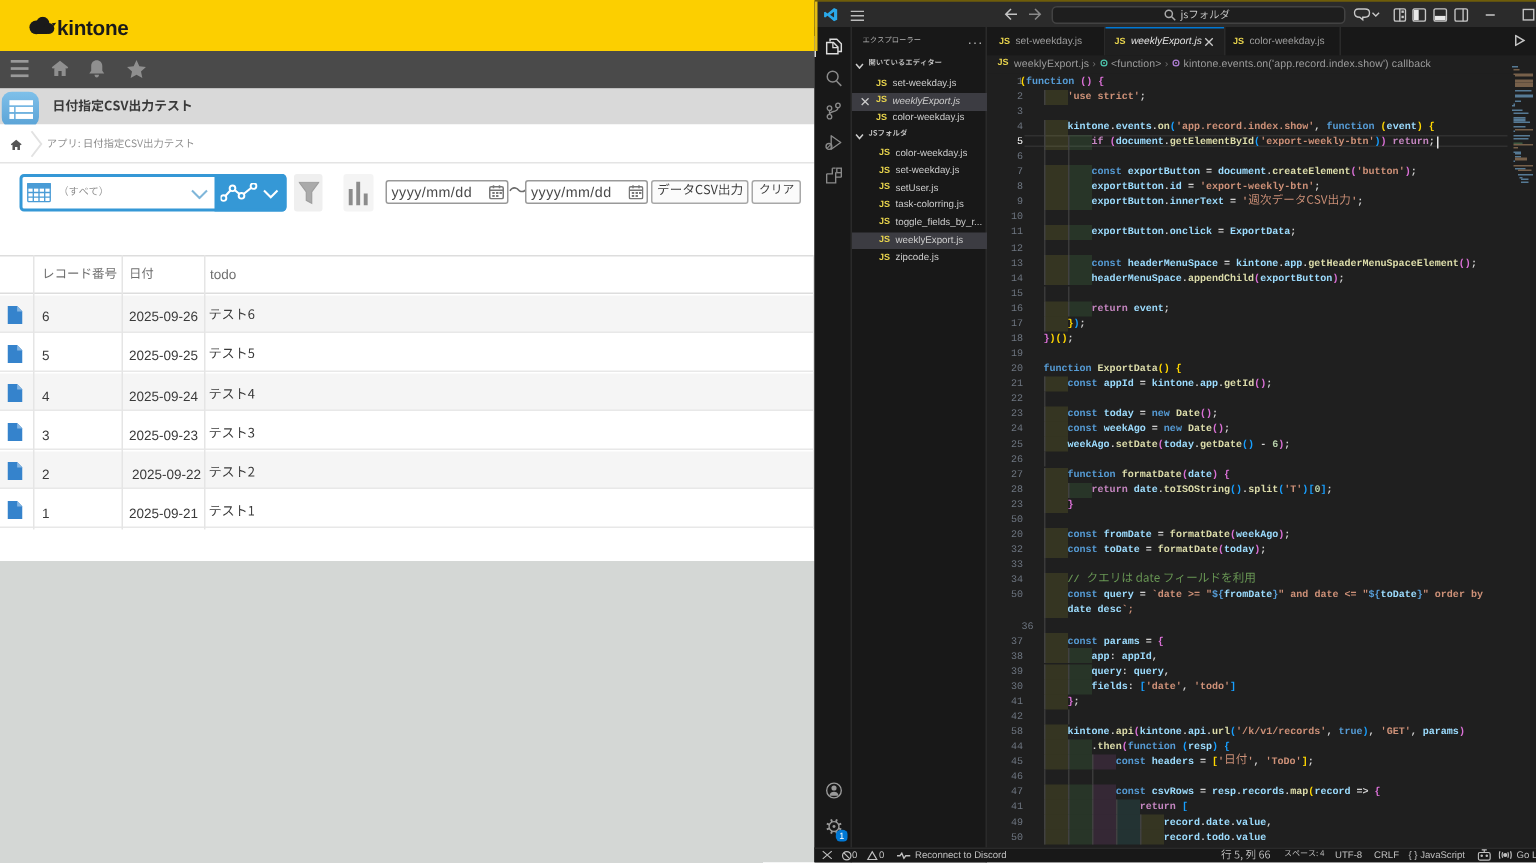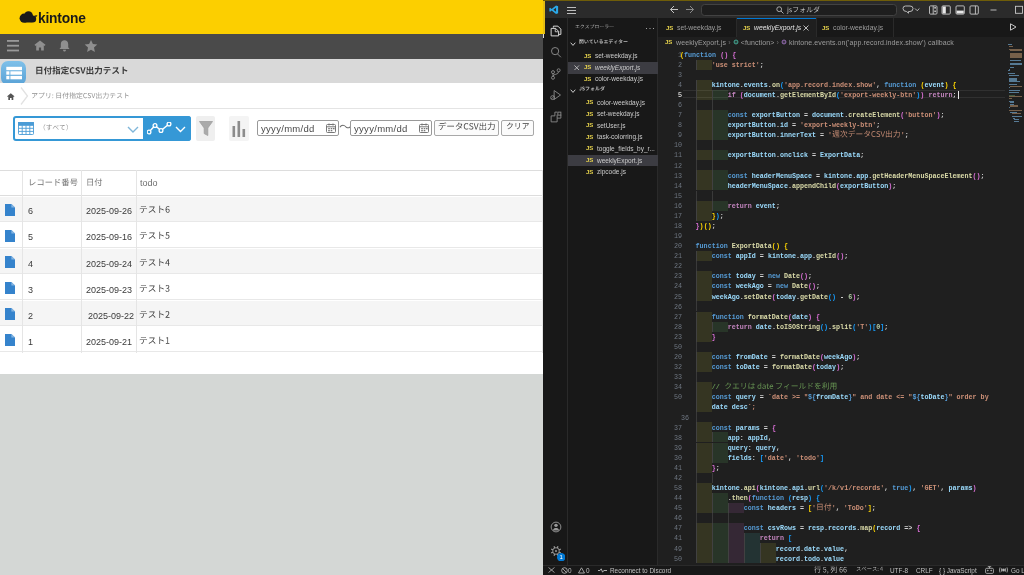--- a/index.html
+++ b/index.html
@@ -143,21 +143,21 @@
 <div style="position:absolute;left:86px;top:206.3px;font:9px Liberation Sans;color:#3a3a3a">2025-09-26</div>
 <div style="position:absolute;left:138.5px;top:205.3px;line-height:0;"><svg width="31.0" height="10.1" viewBox="0 -7.67 31.00 10.12" style="overflow:visible">
         <path d="M1.9 -6.5Q2.1 -6.4 2.3 -6.4Q2.5 -6.4 2.7 -6.4Q2.8 -6.4 3.2 -6.4Q3.5 -6.4 4 -6.4Q4.4 -6.4 4.9 -6.4Q5.3 -6.4 5.7 -6.4Q6 -6.4 6.2 -6.4Q6.4 -6.4 6.6 -6.4Q6.8 -6.4 7 -6.5V-5.7Q6.8 -5.7 6.6 -5.8Q6.4 -5.8 6.2 -5.8Q6 -5.8 5.7 -5.8Q5.3 -5.8 4.9 -5.8Q4.4 -5.8 4 -5.8Q3.5 -5.8 3.2 -5.8Q2.8 -5.8 2.7 -5.8Q2.5 -5.8 2.2 -5.8Q2 -5.7 1.9 -5.7ZM0.8 -4.3Q1 -4.2 1.2 -4.2Q1.4 -4.2 1.6 -4.2Q1.7 -4.2 2 -4.2Q2.4 -4.2 2.9 -4.2Q3.3 -4.2 3.9 -4.2Q4.5 -4.2 5 -4.2Q5.6 -4.2 6.1 -4.2Q6.5 -4.2 6.9 -4.2Q7.2 -4.2 7.3 -4.2Q7.4 -4.2 7.6 -4.2Q7.8 -4.2 8 -4.3V-3.5Q7.8 -3.6 7.6 -3.6Q7.5 -3.6 7.3 -3.6Q7.2 -3.6 6.9 -3.6Q6.5 -3.6 6.1 -3.6Q5.6 -3.6 5 -3.6Q4.5 -3.6 3.9 -3.6Q3.3 -3.6 2.9 -3.6Q2.4 -3.6 2 -3.6Q1.7 -3.6 1.6 -3.6Q1.4 -3.6 1.2 -3.6Q1 -3.6 0.8 -3.5ZM4.9 -3.9Q4.9 -3.1 4.8 -2.4Q4.7 -1.7 4.4 -1.2Q4.3 -0.9 4 -0.6Q3.7 -0.3 3.4 -0Q3.1 0.2 2.7 0.4L2.1 -0.1Q2.6 -0.3 3 -0.6Q3.4 -1 3.7 -1.4Q4 -1.9 4.1 -2.6Q4.2 -3.2 4.2 -3.9Z M15.7 -5.8Q15.7 -5.8 15.6 -5.7Q15.5 -5.5 15.5 -5.5Q15.3 -5 15 -4.5Q14.8 -4 14.4 -3.5Q14.1 -3 13.7 -2.6Q13.3 -2 12.7 -1.5Q12.1 -1 11.5 -0.6Q10.8 -0.1 10.1 0.2L9.6 -0.4Q10.3 -0.7 10.9 -1.1Q11.6 -1.5 12.2 -2Q12.7 -2.5 13.2 -3Q13.5 -3.3 13.8 -3.7Q14.1 -4.2 14.3 -4.6Q14.5 -5.1 14.6 -5.4Q14.6 -5.4 14.3 -5.4Q14 -5.4 13.7 -5.4Q13.3 -5.4 12.9 -5.4Q12.5 -5.4 12.2 -5.4Q11.8 -5.4 11.6 -5.4Q11.3 -5.4 11.2 -5.4Q11.1 -5.4 10.9 -5.4Q10.7 -5.4 10.6 -5.4Q10.4 -5.4 10.4 -5.4V-6.2Q10.4 -6.1 10.6 -6.1Q10.7 -6.1 10.9 -6.1Q11.1 -6.1 11.2 -6.1Q11.3 -6.1 11.6 -6.1Q11.8 -6.1 12.2 -6.1Q12.5 -6.1 12.9 -6.1Q13.3 -6.1 13.7 -6.1Q14 -6.1 14.3 -6.1Q14.5 -6.1 14.6 -6.1Q14.8 -6.1 15 -6.1Q15.2 -6.1 15.3 -6.2ZM13.9 -3Q14.2 -2.7 14.6 -2.4Q15 -2 15.3 -1.6Q15.7 -1.3 16 -0.9Q16.3 -0.6 16.6 -0.3L16 0.2Q15.6 -0.2 15.2 -0.7Q14.8 -1.1 14.3 -1.6Q13.8 -2.1 13.4 -2.5Z M20.4 -0.8Q20.4 -0.9 20.4 -1.3Q20.4 -1.6 20.4 -2.1Q20.4 -2.6 20.4 -3.2Q20.4 -3.8 20.4 -4.3Q20.4 -4.8 20.4 -5.2Q20.4 -5.7 20.4 -5.8Q20.4 -6 20.4 -6.3Q20.3 -6.5 20.3 -6.8H21.2Q21.1 -6.6 21.1 -6.3Q21.1 -6 21.1 -5.8Q21.1 -5.5 21.1 -5Q21.1 -4.5 21.1 -4Q21.1 -3.5 21.1 -3Q21.1 -2.4 21.1 -2Q21.1 -1.5 21.1 -1.2Q21.1 -0.9 21.1 -0.8Q21.1 -0.6 21.1 -0.4Q21.1 -0.3 21.1 -0.1Q21.2 0.1 21.2 0.3H20.3Q20.3 0.1 20.4 -0.2Q20.4 -0.5 20.4 -0.8ZM21 -4.5Q21.4 -4.3 21.9 -4.2Q22.4 -4 23 -3.8Q23.5 -3.6 24 -3.4Q24.5 -3.2 24.8 -3L24.5 -2.2Q24.2 -2.4 23.7 -2.7Q23.2 -2.9 22.7 -3.1Q22.2 -3.3 21.8 -3.4Q21.3 -3.6 21 -3.7Z M28.8 0.1Q28.3 0.1 27.9 -0.1Q27.5 -0.3 27.3 -0.7Q27 -1.1 26.8 -1.7Q26.6 -2.3 26.6 -3Q26.6 -4 26.8 -4.6Q27 -5.3 27.4 -5.7Q27.7 -6.1 28.1 -6.3Q28.5 -6.5 29 -6.5Q29.5 -6.5 29.9 -6.3Q30.2 -6.1 30.5 -5.9L30.1 -5.4Q29.9 -5.6 29.6 -5.7Q29.3 -5.9 29 -5.9Q28.6 -5.9 28.2 -5.6Q27.8 -5.3 27.6 -4.7Q27.4 -4.1 27.4 -3Q27.4 -2.2 27.6 -1.7Q27.7 -1.1 28 -0.8Q28.3 -0.5 28.8 -0.5Q29.1 -0.5 29.3 -0.7Q29.6 -0.9 29.7 -1.2Q29.9 -1.5 29.9 -2Q29.9 -2.4 29.7 -2.7Q29.6 -3 29.4 -3.2Q29.1 -3.4 28.7 -3.4Q28.4 -3.4 28.1 -3.2Q27.7 -3 27.4 -2.5L27.3 -3.1Q27.5 -3.4 27.8 -3.6Q28 -3.8 28.3 -3.9Q28.6 -4 28.8 -4Q29.4 -4 29.8 -3.7Q30.2 -3.5 30.4 -3.1Q30.6 -2.6 30.6 -2Q30.6 -1.3 30.4 -0.9Q30.1 -0.4 29.7 -0.1Q29.3 0.1 28.8 0.1Z" fill="#3a3a3a"></path>
       </svg></div>
 <div style="position:absolute;left:0;top:222.6px;width:543px;height:25.1px;background:#ffffff;border-bottom:1px solid #e8e8e8"></div>
 <svg style="position:absolute;left:5px;top:229.8px" width="10" height="12" viewBox="0 0 10 12">
       <path d="M0 0 L6.4 0 L10 3.6 L10 12 L0 12 Z" fill="#3583cc"></path>
       <path d="M6.4 0 L6.4 3.6 L10 3.6 Z" fill="#85b5e2"></path>
     </svg>
 <div style="position:absolute;left:28px;top:232.4px;font:9px Liberation Sans;color:#3a3a3a">5</div>
-<div style="position:absolute;left:86px;top:232.4px;font:9px Liberation Sans;color:#3a3a3a">2025-09-16</div>
+<div style="position:absolute;left:86px;top:232.4px;font:9px Liberation Sans;color:#3a3a3a">2025-09-25</div>
 <div style="position:absolute;left:138.5px;top:231.4px;line-height:0;"><svg width="31.0" height="10.1" viewBox="0 -7.67 31.00 10.12" style="overflow:visible">
         <path d="M1.9 -6.5Q2.1 -6.4 2.3 -6.4Q2.5 -6.4 2.7 -6.4Q2.8 -6.4 3.2 -6.4Q3.5 -6.4 4 -6.4Q4.4 -6.4 4.9 -6.4Q5.3 -6.4 5.7 -6.4Q6 -6.4 6.2 -6.4Q6.4 -6.4 6.6 -6.4Q6.8 -6.4 7 -6.5V-5.7Q6.8 -5.7 6.6 -5.8Q6.4 -5.8 6.2 -5.8Q6 -5.8 5.7 -5.8Q5.3 -5.8 4.9 -5.8Q4.4 -5.8 4 -5.8Q3.5 -5.8 3.2 -5.8Q2.8 -5.8 2.7 -5.8Q2.5 -5.8 2.2 -5.8Q2 -5.7 1.9 -5.7ZM0.8 -4.3Q1 -4.2 1.2 -4.2Q1.4 -4.2 1.6 -4.2Q1.7 -4.2 2 -4.2Q2.4 -4.2 2.9 -4.2Q3.3 -4.2 3.9 -4.2Q4.5 -4.2 5 -4.2Q5.6 -4.2 6.1 -4.2Q6.5 -4.2 6.9 -4.2Q7.2 -4.2 7.3 -4.2Q7.4 -4.2 7.6 -4.2Q7.8 -4.2 8 -4.3V-3.5Q7.8 -3.6 7.6 -3.6Q7.5 -3.6 7.3 -3.6Q7.2 -3.6 6.9 -3.6Q6.5 -3.6 6.1 -3.6Q5.6 -3.6 5 -3.6Q4.5 -3.6 3.9 -3.6Q3.3 -3.6 2.9 -3.6Q2.4 -3.6 2 -3.6Q1.7 -3.6 1.6 -3.6Q1.4 -3.6 1.2 -3.6Q1 -3.6 0.8 -3.5ZM4.9 -3.9Q4.9 -3.1 4.8 -2.4Q4.7 -1.7 4.4 -1.2Q4.3 -0.9 4 -0.6Q3.7 -0.3 3.4 -0Q3.1 0.2 2.7 0.4L2.1 -0.1Q2.6 -0.3 3 -0.6Q3.4 -1 3.7 -1.4Q4 -1.9 4.1 -2.6Q4.2 -3.2 4.2 -3.9Z M15.7 -5.8Q15.7 -5.8 15.6 -5.7Q15.5 -5.5 15.5 -5.5Q15.3 -5 15 -4.5Q14.8 -4 14.4 -3.5Q14.1 -3 13.7 -2.6Q13.3 -2 12.7 -1.5Q12.1 -1 11.5 -0.6Q10.8 -0.1 10.1 0.2L9.6 -0.4Q10.3 -0.7 10.9 -1.1Q11.6 -1.5 12.2 -2Q12.7 -2.5 13.2 -3Q13.5 -3.3 13.8 -3.7Q14.1 -4.2 14.3 -4.6Q14.5 -5.1 14.6 -5.4Q14.6 -5.4 14.3 -5.4Q14 -5.4 13.7 -5.4Q13.3 -5.4 12.9 -5.4Q12.5 -5.4 12.2 -5.4Q11.8 -5.4 11.6 -5.4Q11.3 -5.4 11.2 -5.4Q11.1 -5.4 10.9 -5.4Q10.7 -5.4 10.6 -5.4Q10.4 -5.4 10.4 -5.4V-6.2Q10.4 -6.1 10.6 -6.1Q10.7 -6.1 10.9 -6.1Q11.1 -6.1 11.2 -6.1Q11.3 -6.1 11.6 -6.1Q11.8 -6.1 12.2 -6.1Q12.5 -6.1 12.9 -6.1Q13.3 -6.1 13.7 -6.1Q14 -6.1 14.3 -6.1Q14.5 -6.1 14.6 -6.1Q14.8 -6.1 15 -6.1Q15.2 -6.1 15.3 -6.2ZM13.9 -3Q14.2 -2.7 14.6 -2.4Q15 -2 15.3 -1.6Q15.7 -1.3 16 -0.9Q16.3 -0.6 16.6 -0.3L16 0.2Q15.6 -0.2 15.2 -0.7Q14.8 -1.1 14.3 -1.6Q13.8 -2.1 13.4 -2.5Z M20.4 -0.8Q20.4 -0.9 20.4 -1.3Q20.4 -1.6 20.4 -2.1Q20.4 -2.6 20.4 -3.2Q20.4 -3.8 20.4 -4.3Q20.4 -4.8 20.4 -5.2Q20.4 -5.7 20.4 -5.8Q20.4 -6 20.4 -6.3Q20.3 -6.5 20.3 -6.8H21.2Q21.1 -6.6 21.1 -6.3Q21.1 -6 21.1 -5.8Q21.1 -5.5 21.1 -5Q21.1 -4.5 21.1 -4Q21.1 -3.5 21.1 -3Q21.1 -2.4 21.1 -2Q21.1 -1.5 21.1 -1.2Q21.1 -0.9 21.1 -0.8Q21.1 -0.6 21.1 -0.4Q21.1 -0.3 21.1 -0.1Q21.2 0.1 21.2 0.3H20.3Q20.3 0.1 20.4 -0.2Q20.4 -0.5 20.4 -0.8ZM21 -4.5Q21.4 -4.3 21.9 -4.2Q22.4 -4 23 -3.8Q23.5 -3.6 24 -3.4Q24.5 -3.2 24.8 -3L24.5 -2.2Q24.2 -2.4 23.7 -2.7Q23.2 -2.9 22.7 -3.1Q22.2 -3.3 21.8 -3.4Q21.3 -3.6 21 -3.7Z M28.4 0.1Q27.9 0.1 27.6 -0Q27.2 -0.1 26.9 -0.3Q26.6 -0.5 26.4 -0.7L26.8 -1.3Q27 -1.1 27.2 -0.9Q27.4 -0.8 27.7 -0.6Q28 -0.5 28.4 -0.5Q28.7 -0.5 29.1 -0.7Q29.4 -0.9 29.5 -1.3Q29.7 -1.6 29.7 -2.1Q29.7 -2.7 29.4 -3.1Q29 -3.5 28.4 -3.5Q28.1 -3.5 27.9 -3.4Q27.6 -3.3 27.3 -3.1L26.9 -3.4L27.1 -6.4H30.2V-5.7H27.8L27.6 -3.9Q27.9 -4 28.1 -4Q28.3 -4.1 28.6 -4.1Q29.1 -4.1 29.6 -3.9Q30 -3.7 30.3 -3.2Q30.5 -2.8 30.5 -2.1Q30.5 -1.4 30.2 -0.9Q29.9 -0.4 29.5 -0.1Q29 0.1 28.4 0.1Z" fill="#3a3a3a"></path>
       </svg></div>
 <div style="position:absolute;left:0;top:248.7px;width:543px;height:25.1px;background:#f5f5f5;border-bottom:1px solid #e8e8e8"></div>
 <svg style="position:absolute;left:5px;top:255.9px" width="10" height="12" viewBox="0 0 10 12">
       <path d="M0 0 L6.4 0 L10 3.6 L10 12 L0 12 Z" fill="#3583cc"></path>
       <path d="M6.4 0 L6.4 3.6 L10 3.6 Z" fill="#85b5e2"></path>
     </svg>
 <div style="position:absolute;left:28px;top:258.5px;font:9px Liberation Sans;color:#3a3a3a">4</div>
 <div style="position:absolute;left:86px;top:258.5px;font:9px Liberation Sans;color:#3a3a3a">2025-09-24</div>

